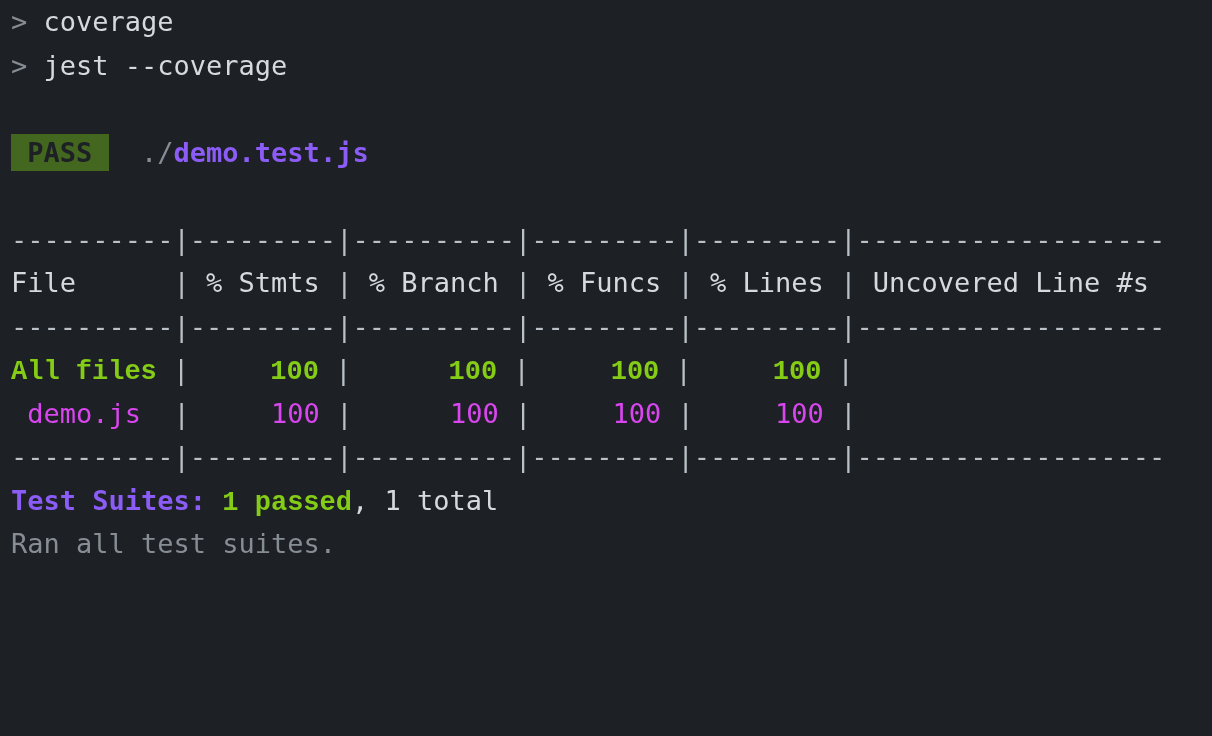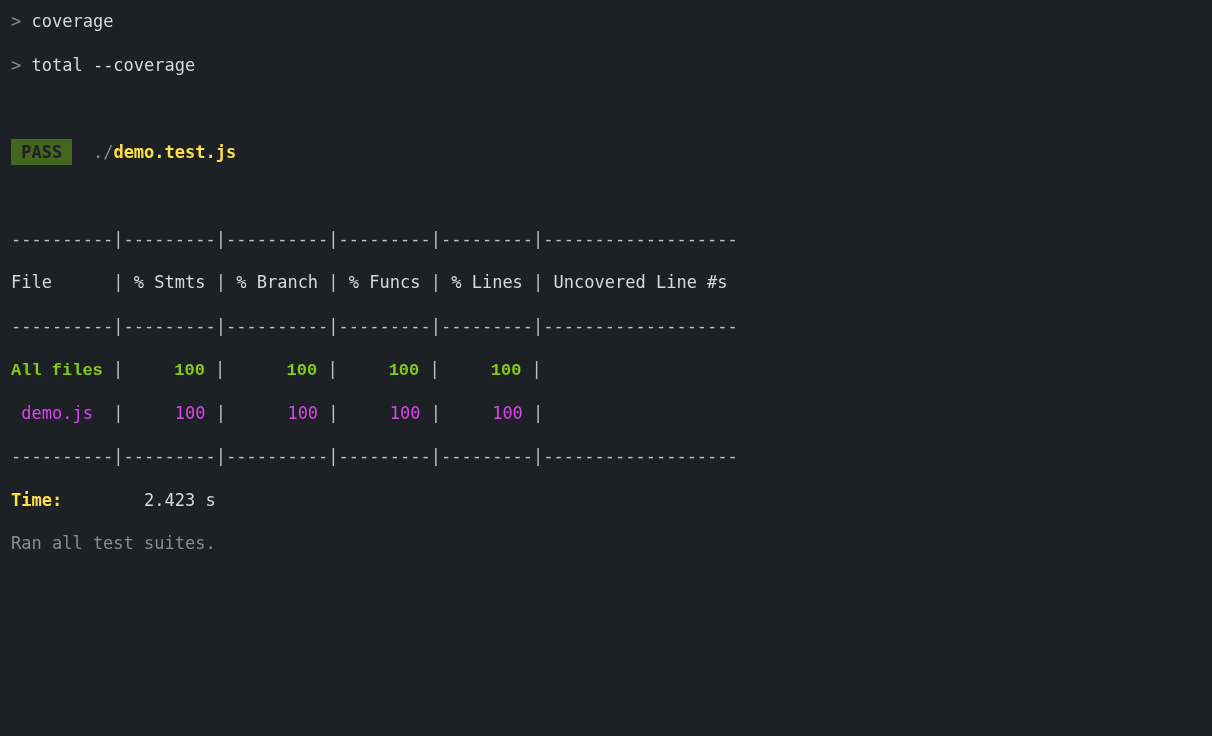--- a/index.html
+++ b/index.html
@@ -17,75 +17,75 @@
     width: 1212px;
     height: 736px;
     position: relative;
     background: #1d2024;
     padding: 0;
     box-sizing: border-box;
   }
   .line {
     height: 43.5px;
     line-height: 43.5px;
-    font-size: 17px;
+    font-size: 27px;
     letter-spacing: 0;
     white-space: pre;
     color: #d6dade;
     padding-left: 11px;
     box-sizing: border-box;
     font-family: "DejaVu Sans Mono", "Liberation Mono", monospace;
   }
   .line.blank { color: transparent; }
 
   
   .c-default { color: #d6dade; }
   .c-dim     { color: #868d94; }
   .c-green-b { color: #84cc16; font-weight: bold; font-family: Liberation Mono, monospace; }
   .c-green-file { color: #d946ef; }
-  .c-white-b { color: #fde047; font-weight: bold; }
+  .c-white-b { color: #8b5cf6; font-weight: bold; }
   .c-rule    { color: #b9c0c7; }
   .c-pipe    { color: #b9c0c7; }
   .c-check   { color: #5dbb2e; }
 
   .pass-badge {
     background: #44671f;
     color: #1d2024;
     font-weight: bold;
     padding: 3px 0px;
   }
 </style>
 </head>
 <body>
 
 <div id="terminal">
 
   <div class="line"><span class="c-dim">&gt; </span><span class="c-default">coverage</span></div>
 
-  <div class="line"><span class="c-dim">&gt; </span><span class="c-default">total --coverage</span></div>
+  <div class="line"><span class="c-dim">&gt; </span><span class="c-default">jest --coverage</span></div>
 
   <div class="line blank"> </div>
 
   <div class="line"><span class="pass-badge"> PASS </span><span class="c-default">  </span><span class="c-dim">./</span><span class="c-white-b">demo.test.js</span></div>
 
 
   <div class="line blank"> </div>
 
   <div class="line"><span class="c-rule">----------</span><span class="c-pipe">|</span><span class="c-rule">---------</span><span class="c-pipe">|</span><span class="c-rule">----------</span><span class="c-pipe">|</span><span class="c-rule">---------</span><span class="c-pipe">|</span><span class="c-rule">---------</span><span class="c-pipe">|</span><span class="c-rule">-------------------</span></div>
 
   <div class="line"><span class="c-default">File      </span><span class="c-pipe">|</span><span class="c-default"> % Stmts </span><span class="c-pipe">|</span><span class="c-default"> % Branch </span><span class="c-pipe">|</span><span class="c-default"> % Funcs </span><span class="c-pipe">|</span><span class="c-default"> % Lines </span><span class="c-pipe">|</span><span class="c-default"> Uncovered Line #s</span></div>
 
   <div class="line"><span class="c-rule">----------</span><span class="c-pipe">|</span><span class="c-rule">---------</span><span class="c-pipe">|</span><span class="c-rule">----------</span><span class="c-pipe">|</span><span class="c-rule">---------</span><span class="c-pipe">|</span><span class="c-rule">---------</span><span class="c-pipe">|</span><span class="c-rule">-------------------</span></div>
 
   <div class="line"><span class="c-green-b">All files </span><span class="c-pipe">|</span><span class="c-green-b">     100 </span><span class="c-pipe">|</span><span class="c-green-b">      100 </span><span class="c-pipe">|</span><span class="c-green-b">     100 </span><span class="c-pipe">|</span><span class="c-green-b">     100 </span><span class="c-pipe">|</span><span class="c-green-b"> </span></div>
 
   <div class="line"><span class="c-green-file"> demo.js  </span><span class="c-pipe">|</span><span class="c-green-file">     100 </span><span class="c-pipe">|</span><span class="c-green-file">      100 </span><span class="c-pipe">|</span><span class="c-green-file">     100 </span><span class="c-pipe">|</span><span class="c-green-file">     100 </span><span class="c-pipe">|</span><span class="c-green-file"> </span></div>
 
   <div class="line"><span class="c-rule">----------</span><span class="c-pipe">|</span><span class="c-rule">---------</span><span class="c-pipe">|</span><span class="c-rule">----------</span><span class="c-pipe">|</span><span class="c-rule">---------</span><span class="c-pipe">|</span><span class="c-rule">---------</span><span class="c-pipe">|</span><span class="c-rule">-------------------</span></div>
 
+  <div class="line"><span class="c-white-b">Test Suites: </span><span class="c-green-b">1 passed</span><span class="c-default">, 1 total</span></div>
 
 
 
-  <div class="line"><span class="c-white-b">Time:        </span><span class="c-default">2.423 s</span></div>
 
   <div class="line"><span class="c-dim">Ran all test suites.</span></div>
 
 </div>
 
 </body></html>

